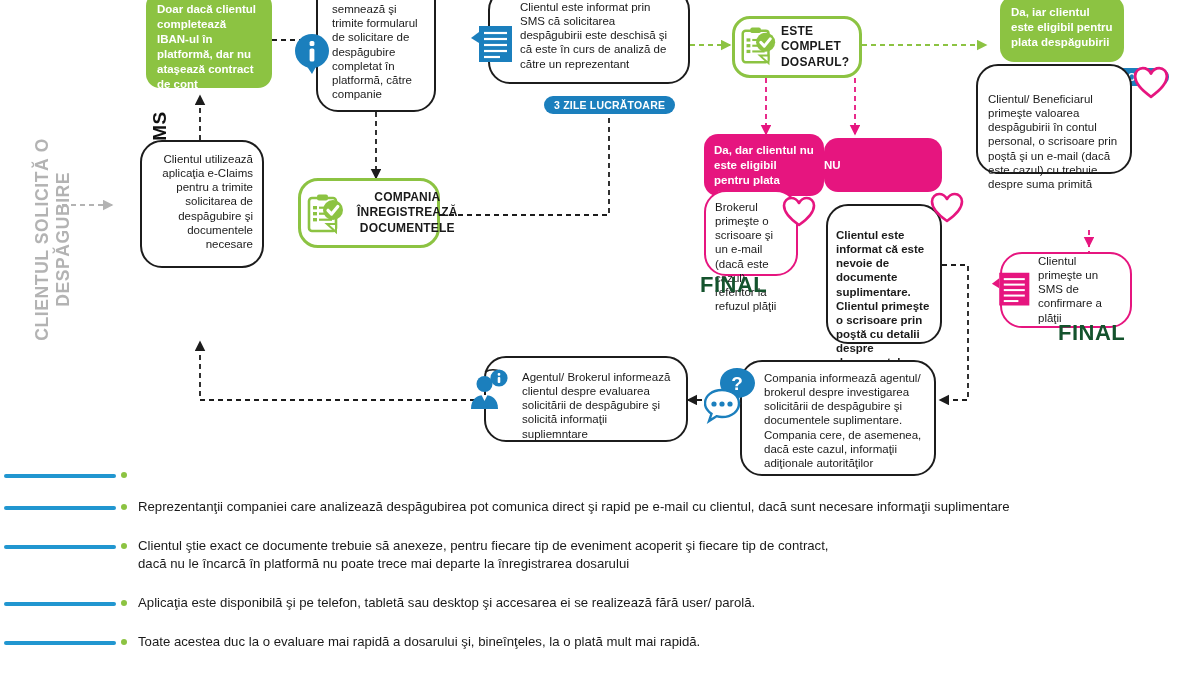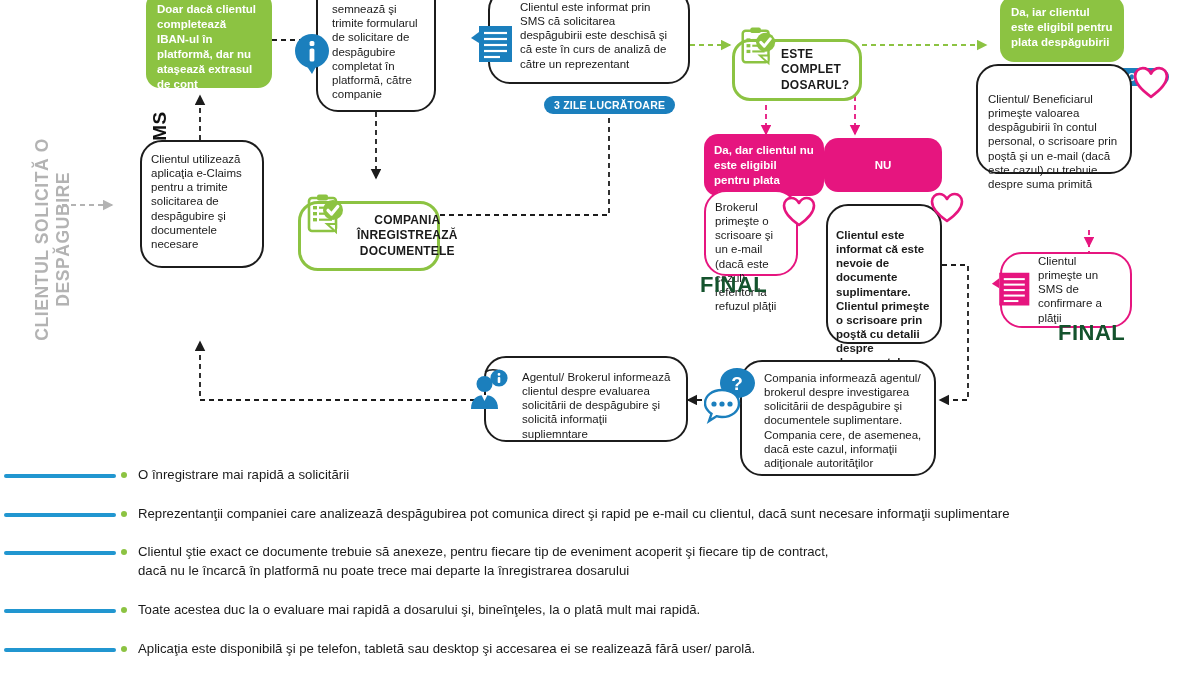--- a/index.html
+++ b/index.html
@@ -6,21 +6,21 @@
   body{width:1200px;height:675px;position:relative;overflow:hidden;
        font-family:"Liberation Sans","DejaVu Sans",sans-serif;color:#1a1a1a;}
   .canvas{position:absolute;inset:0;}
   svg.wires{position:absolute;left:0;top:0;width:1200px;height:675px;pointer-events:none;}
 
   
   .node{position:absolute;box-sizing:border-box;}
   .rbox{border:2.5px solid #1c1c1c;border-radius:22px;background:#fff;
         font-size:11.5px;line-height:1.23;padding:8px 10px;}
   .rbox.pink{border-color:#e6157f;}
-  .rbox.green{border-color:#8cc342;margin-top:23px;}
+  .rbox.green{border-color:#8cc342;}
   .chip{position:absolute;box-sizing:border-box;border-radius:14px;
         color:#fff;font-weight:bold;font-size:11.5px;line-height:1.3;}
   .chip.green{background:#8cc342;}
   .chip.pink{background:#e6157f;}
   .badge{position:absolute;background:#1b7fbd;color:#fff;font-weight:bold;
          font-size:10.5px;letter-spacing:.2px;border-radius:9px;
          padding:3px 10px;white-space:nowrap;}
   .final{position:absolute;color:#14532d;font-weight:bold;font-size:22px;
          letter-spacing:.5px;}
   .ico{position:absolute;}
@@ -91,24 +91,24 @@
     <path d="M738,400 L688,400" stroke="#1c1c1c" stroke-width="1.8" fill="none" stroke-dasharray="5,4" marker-end="url(#ad)"></path>
 
     <path d="M484,400 L200,400 L200,342" stroke="#1c1c1c" stroke-width="1.8" fill="none" stroke-dasharray="5,4" marker-end="url(#ad)"></path>
   </svg>
 
   <div class="sidelabel">CLIENTUL SOLICITĂ
 O DESPĂGUBIRE</div>
   <div class="eclaims">E-CLAIMS</div>
 
   <div class="node chip green" style="left:146px;top:-8px;width:126px;height:96px;padding:10px 11px;">
-    <span class="txt">Doar dacă clientul completează IBAN-ul în platformă, dar nu ataşează extrasul de cont</span>
-  </div>
-
-  <div class="node rbox" style="left:140px;top:140px;width:124px;height:128px;padding:10px 9px;">
+    <span class="txt">Doar dacă clientul completează IBAN-ul în platformă, dar nu ataşează contract de cont</span>
+  </div>
+
+  <div class="node rbox" style="left:140px;top:140px;width:124px;height:128px;padding:10px 9px;text-align:right;">
     <span class="txt" style="font-size:11.5px;">Clientul utilizează aplicaţia e-Claims pentru a trimite solicitarea de despăgubire şi documentele necesare</span>
   </div>
 
   <div class="node rbox" style="left:316px;top:-22px;width:120px;height:134px;padding:8px 9px 8px 14px;">
     <span class="txt">Clientul semnează şi trimite formularul de solicitare de despăgubire completat în platformă, către companie</span>
   </div>
 
   <div class="ico" style="left:292px;top:32px;">
     <svg width="40" height="44" viewBox="0 0 40 44">
       <path d="M20 2a17 17 0 1 0 0 34 17 17 0 0 0 0-34z" fill="#1b7fbd"></path>
@@ -190,21 +190,21 @@
     <span class="txt">Brokerul primeşte o scrisoare şi un e-mail (dacă este cazul) referitor la refuzul plăţii</span>
   </div>
   <div class="ico" style="left:782px;top:196px;">
     <svg width="34" height="32" viewBox="0 0 34 32">
       <path d="M17 29 C4 20 2 13 2 9.5 C2 5 5.4 2 9.2 2 C12.2 2 15.2 3.8 17 7 C18.8 3.8 21.8 2 24.8 2 C28.6 2 32 5 32 9.5 C32 13 30 20 17 29 Z" fill="#fff" stroke="#e6157f" stroke-width="2.6" stroke-linejoin="round"></path>
     </svg>
   </div>
   <div class="final" style="left:700px;top:272px;">FINAL</div>
 
   <div class="node chip pink" style="left:824px;top:138px;width:118px;height:54px;padding:0;
-        display:flex;align-items:center;justify-content:center;">
+        display:flex;align-items:center;justify-content:flex-start;">
     <span>NU</span>
   </div>
   <div class="node rbox" style="left:826px;top:204px;width:116px;height:140px;padding:22px 2px 8px 8px;font-weight:bold;">
     <span class="txt">Clientul este informat că este nevoie de documente suplimentare.
 Clientul primeşte o scrisoare prin poştă cu detalii despre documentele necesare</span>
   </div>
   <div class="ico" style="left:930px;top:192px;">
     <svg width="34" height="32" viewBox="0 0 34 32">
       <path d="M17 29 C4 20 2 13 2 9.5 C2 5 5.4 2 9.2 2 C12.2 2 15.2 3.8 17 7 C18.8 3.8 21.8 2 24.8 2 C28.6 2 32 5 32 9.5 C32 13 30 20 17 29 Z" fill="#fff" stroke="#e6157f" stroke-width="2.6" stroke-linejoin="round"></path>
     </svg>
@@ -273,21 +273,20 @@
       </g>
     </svg>
   </div>
 
   <div class="bullets">
     <div class="brow">
       <div class="bline"></div>
       <div class="bdot">
           <i></i>
         </div>
-      <div class="btext">O înregistrare mai rapidă a solicitării</div>
     </div>
     <div class="brow">
       <div class="bline"></div>
       <div class="bdot">
           <i></i>
         </div>
       <div class="btext">Reprezentanţii companiei care analizează despăgubirea pot comunica direct şi rapid pe e-mail cu clientul, dacă sunt necesare informaţii suplimentare</div>
     </div>
     <div class="brow">
       <div class="bline"></div>
@@ -295,24 +294,24 @@
           <i></i>
         </div>
       <div class="btext">Clientul ştie exact ce documente trebuie să anexeze, pentru fiecare tip de eveniment acoperit şi fiecare tip de contract,
 dacă nu le încarcă în platformă nu poate trece mai departe la înregistrarea dosarului</div>
     </div>
     <div class="brow">
       <div class="bline"></div>
       <div class="bdot">
           <i></i>
         </div>
+      <div class="btext">Aplicaţia este disponibilă şi pe telefon, tabletă sau desktop şi accesarea ei se realizează fără user/ parolă.</div>
+    </div>
+    <div class="brow">
+      <div class="bline"></div>
+      <div class="bdot">
+          <i></i>
+        </div>
       <div class="btext">Toate acestea duc la o evaluare mai rapidă a dosarului şi, bineînţeles, la o plată mult mai rapidă.</div>
     </div>
-    <div class="brow">
-      <div class="bline"></div>
-      <div class="bdot">
-          <i></i>
-        </div>
-      <div class="btext">Aplicaţia este disponibilă şi pe telefon, tabletă sau desktop şi accesarea ei se realizează fără user/ parolă.</div>
-    </div>
   </div>
 
 </div>
 
 </body></html>

